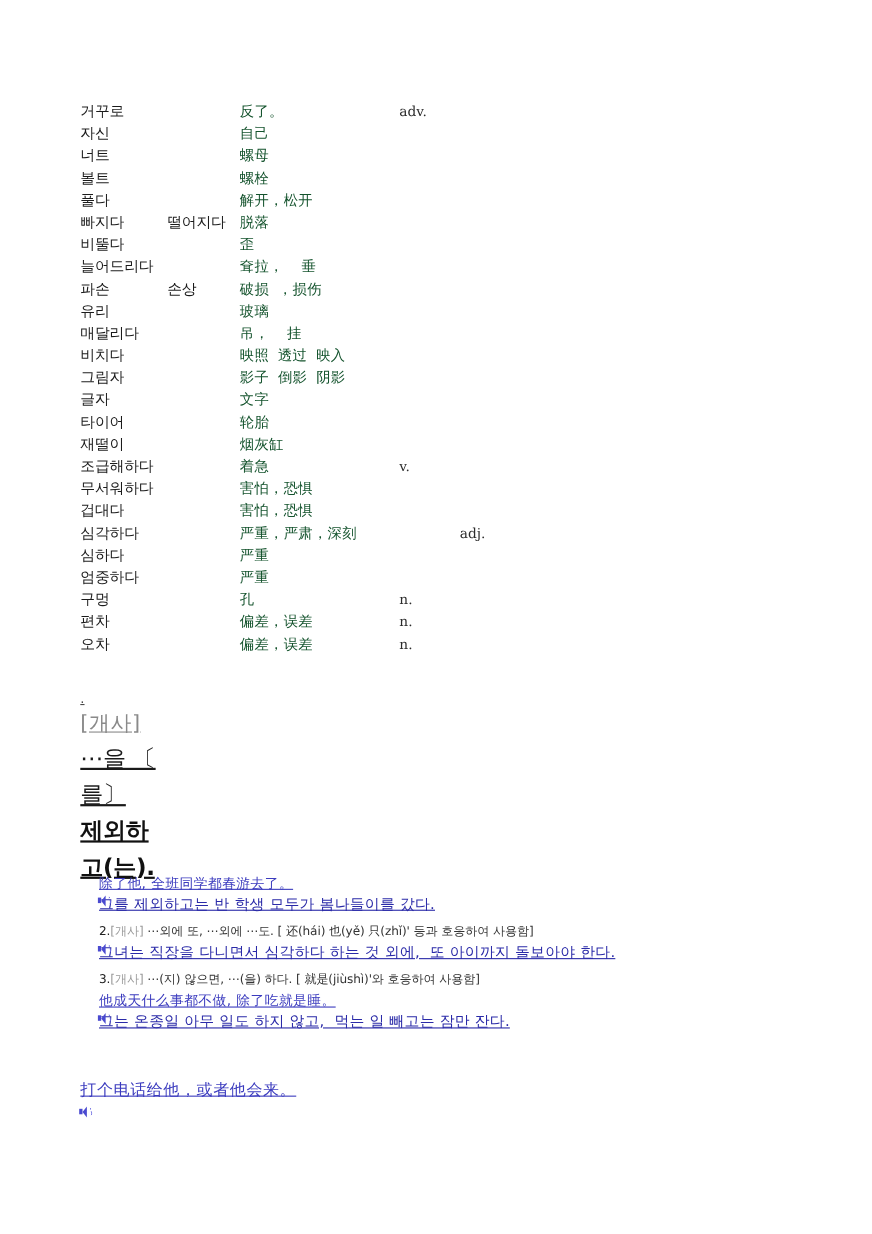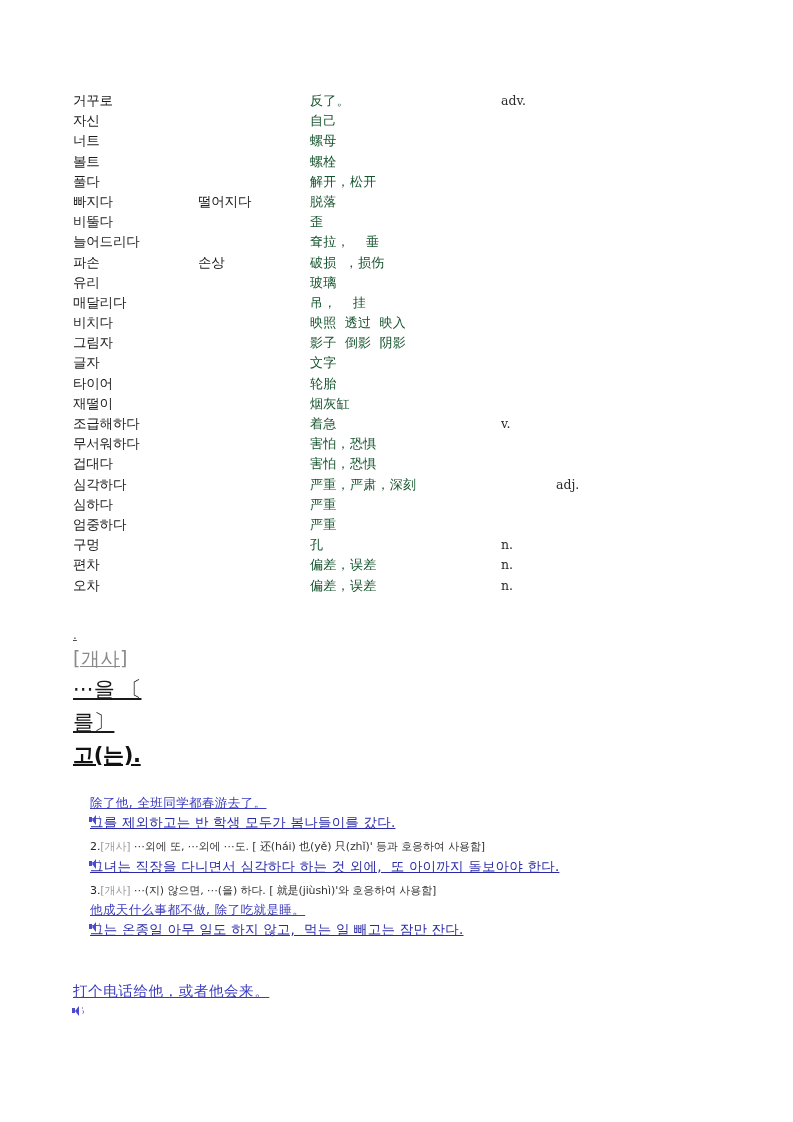--- a/index.html
+++ b/index.html
@@ -21,21 +21,20 @@
     position: absolute;
     left: 73px;
     top: 92px;
     width: 420px;
   }
   .vrow {
     display: flex;
     align-items: baseline;
     height: 20.2px;
     white-space: pre;
-    gap: 46px;
   }
   .v-ko {
     width: 79px;
     flex: 0 0 79px;
     font-size: 13.5px;
     letter-spacing: -0.2px;
     color: #1b1b1b;
   }
   .v-ko2 {
     width: 66px;
@@ -226,20 +225,21 @@
     <div class="vrow"><span class="v-ko">구멍</span><span class="v-ko2"></span><span class="v-zh">孔</span><span class="v-pos">n.</span></div>
     <div class="vrow"><span class="v-ko">편차</span><span class="v-ko2"></span><span class="v-zh">偏差，误差</span><span class="v-pos">n.</span></div>
     <div class="vrow"><span class="v-ko">오차</span><span class="v-ko2"></span><span class="v-zh">偏差，误差</span><span class="v-pos">n.</span></div>
   </div>
 
 <div class="headblock">
   <span class="head-dot">.</span>
   <span class="head-pos">[개사]</span>
   <span class="head-line thin">⋯을 〔</span>
   <span class="head-line thin">를〕</span>
+  <span class="head-line">제외하</span>
   <span class="head-line">고(는).</span>
 </div>
 
 <div class="entries" id="entries">
     <div class="blk">
       <span class="ex-zh">除了他, 全班同学都春游去了。</span>
       <span class="ex-ko"><span class="spk"><span class="body"></span><span class="cone"></span><span class="w1"></span><span class="w2"></span></span><span>그를 제외하고는 반 학생 모두가 봄나들이를 갔다.</span></span>
     </div>
     <div class="blk">
       <span class="sense"><span class="num">2.</span><span class="pos">[개사]</span><span> ⋯외에 또, ⋯외에 ⋯도. [ 还(hái) 也(yě) 只(zhǐ)' 등과 호응하여 사용함]</span></span>

